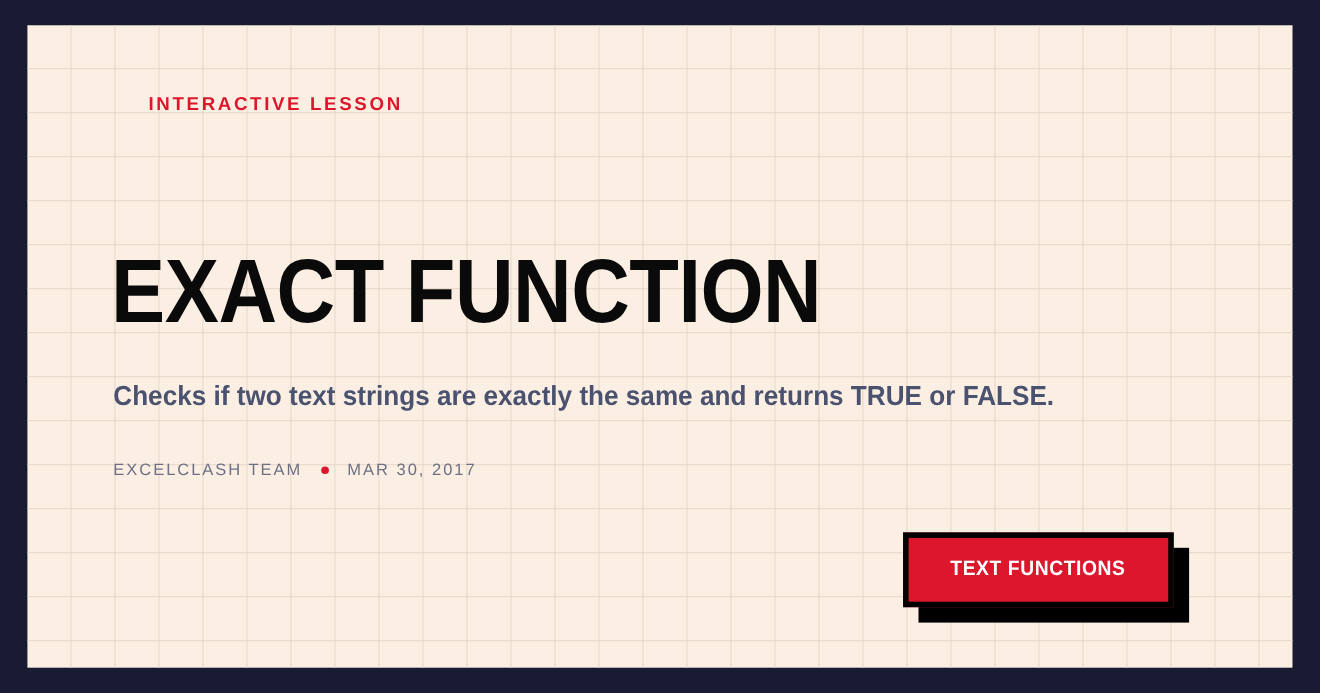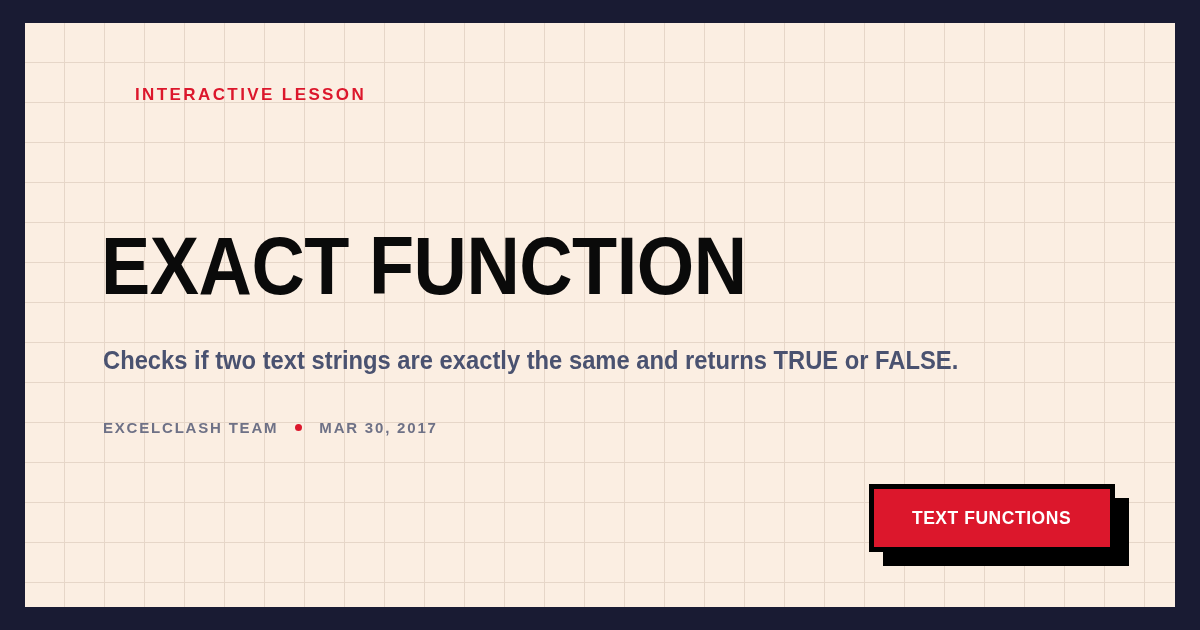--- a/index.html
+++ b/index.html
@@ -94,41 +94,41 @@
   }
 
   .byline {
     position: absolute;
     left: 0;
     top: 396px;
     display: flex;
     align-items: center;
     gap: 14px;
     font-size: 15px;
-    font-weight: bold;
+    font-weight: normal;
     letter-spacing: 1.8px;
     color: #6E7186;
     white-space: nowrap;
     font-family: "Liberation Sans", sans-serif;
   }
 
   .byline-dot {
     width: 7px;
     height: 7px;
     border-radius: 50%;
     background: #DC172C;
     display: inline-block;
     flex: 0 0 auto;
     margin: 0 3px;
   }
 
   
   .badge-wrap {
     position: absolute;
-    left: 844px;
+    left: 796px;
     top: 461px;
     width: 246px;
     height: 68px;
   }
 
   .badge {
     position: absolute;
     left: 0;
     top: 0;
     width: 100%;

